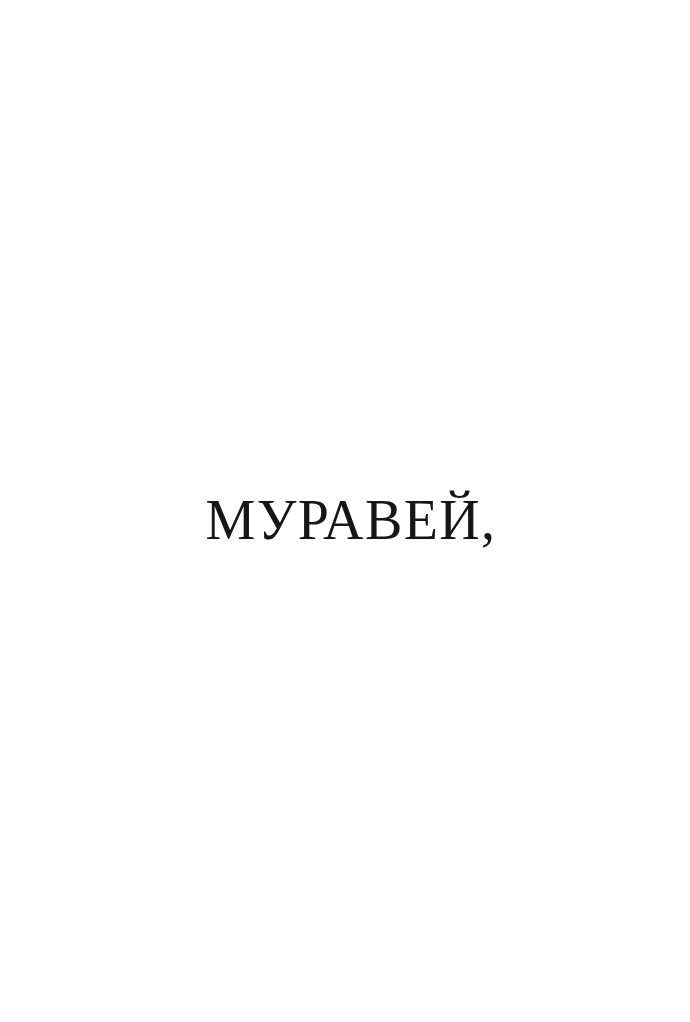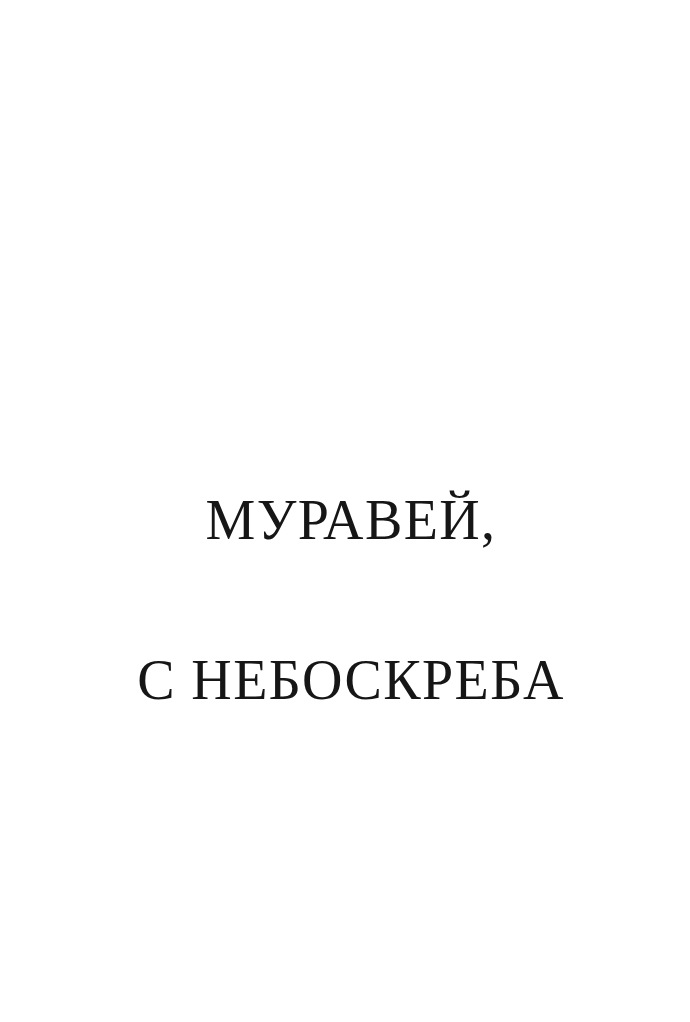--- a/index.html
+++ b/index.html
@@ -36,15 +36,14 @@
     white-space: nowrap;
     font-weight: 400;
   }
 </style>
 </head>
 <body>
 
 <div class="book-page">
   <div class="title-block">
     <div class="title-line">МУРАВЕЙ,</div>
-    <div class="title-line">С НЕБОСКРЕБА</div>
   </div>
 </div>
 
 </body></html>

